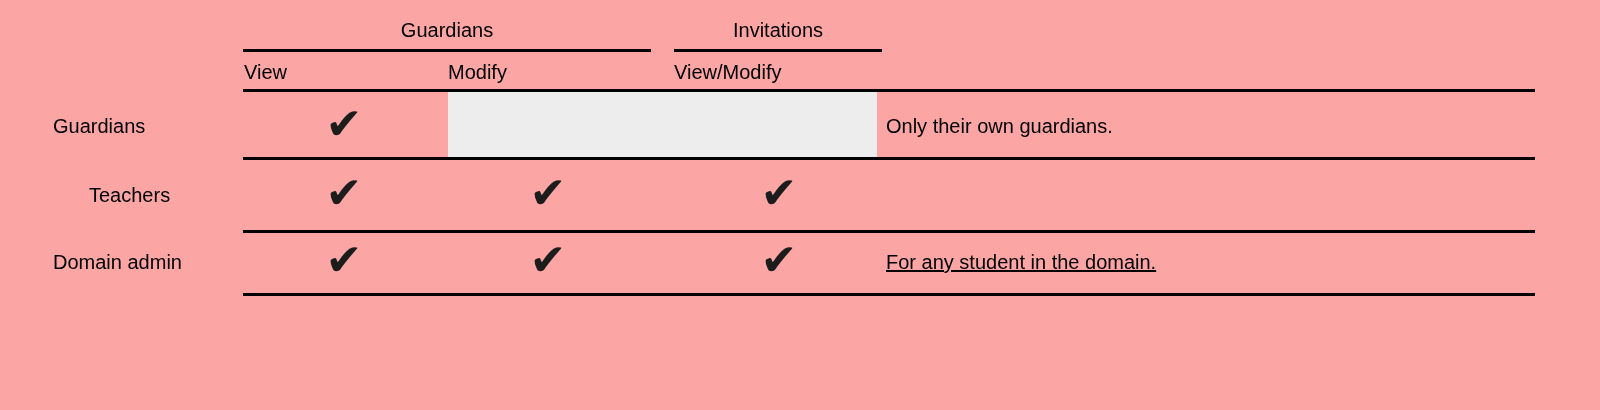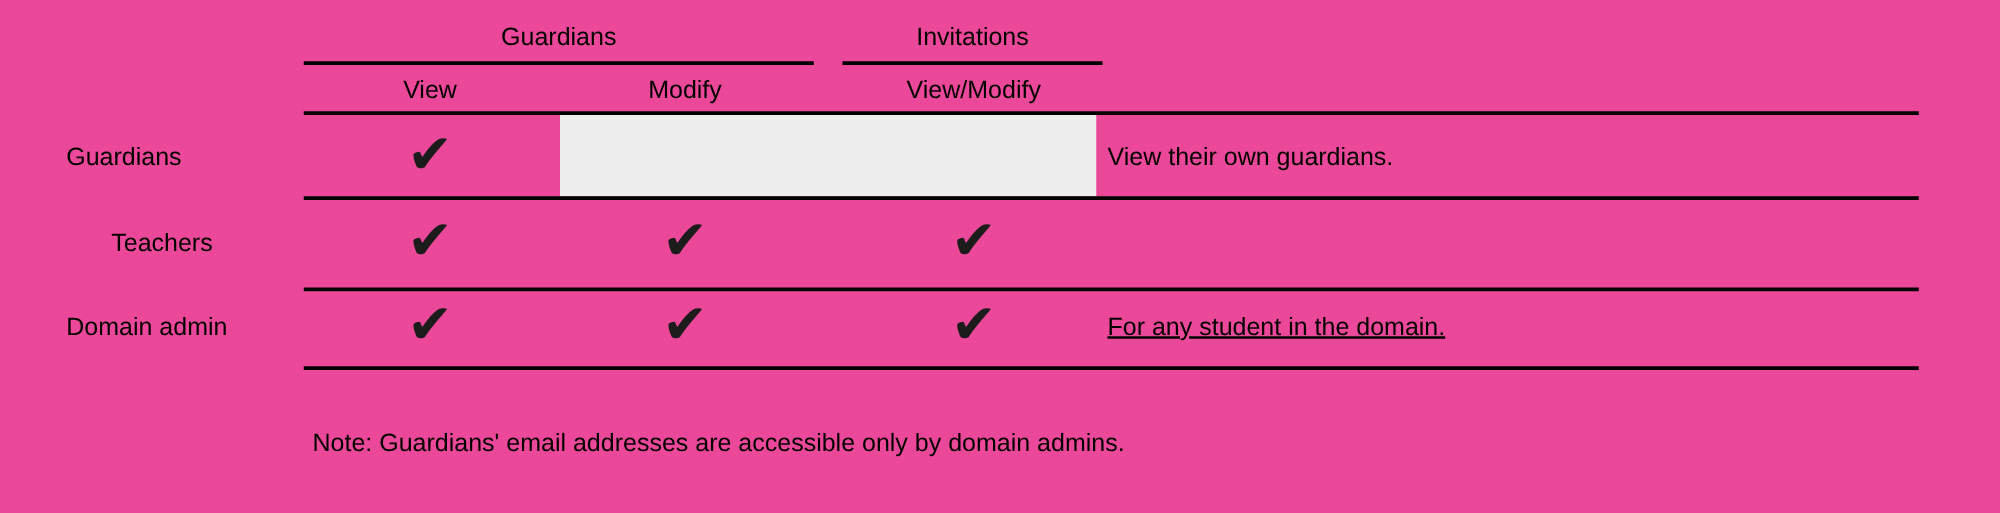--- a/index.html
+++ b/index.html
@@ -4,21 +4,21 @@
 <style>
   html, body {
     margin: 0;
     padding: 0;
     background: #ffffff;
   }
   .canvas {
     position: relative;
     width: 1600px;
     height: 410px;
-    background: #ec4899;
+    background: #fca5a5;
     font-family: "Liberation Sans", "DejaVu Sans", sans-serif;
     color: #000000;
     font-size: 20px;
     overflow: hidden;
   }
   .rule {
     position: absolute;
     height: 3px;
     background: #000000;
   }
@@ -26,21 +26,21 @@
     position: absolute;
     top: 16px;
     line-height: 28px;
     text-align: center;
     white-space: nowrap;
   }
   .col-label {
     position: absolute;
     top: 58px;
     line-height: 28px;
-    text-align: center;
+    text-align: left;
     white-space: nowrap;
   }
   .row-label {
     position: absolute;
     left: 53px;
     line-height: 28px;
     white-space: nowrap;
   }
   .check {
     position: absolute;
@@ -89,31 +89,30 @@
   <div class="col-label" style="left:244px; width:200px;">View</div>
   <div class="col-label" style="left:674px; width:210px;">View/Modify</div>
   <div class="col-label" style="left:448px; width:200px;">Modify</div>
 
   <div class="rule" style="left:243px; top:89px; width:1292px;"></div>
 
   <div class="disabled-cell"></div>
   <div class="row-label" style="top:112px;">Guardians</div>
   <span class="check" style="left:316px; top:101px;">✔</span>
 
-  <div class="note note-single" style="top:112px;">View their own guardians.</div>
+  <div class="note note-single" style="top:112px;">Only their own guardians.</div>
   <div class="rule" style="left:243px; top:157px; width:1292px;"></div>
 
   <div class="row-label" style="top:181px;margin-left:36px;">Teachers</div>
   <span class="check" style="left:316px; top:170px;">✔</span>
   <span class="check" style="left:520px; top:170px;">✔</span>
   <span class="check" style="left:751px; top:170px;">✔</span>
   <div class="rule" style="left:243px; top:230px; width:1292px;"></div>
 
   <div class="row-label" style="top:248px;">Domain admin</div>
   <span class="check" style="left:316px; top:237px;">✔</span>
   <span class="check" style="left:520px; top:237px;">✔</span>
   <span class="check" style="left:751px; top:237px;">✔</span>
   <div class="note note-single" style="top:248px;text-decoration:underline;">For any student in the domain.</div>
   <div class="rule" style="left:243px; top:293px; width:1292px;"></div>
 
-  <div class="footnote">Note: Guardians' email addresses are accessible only by domain admins.</div>
 
 </div>
 
 </body></html>

